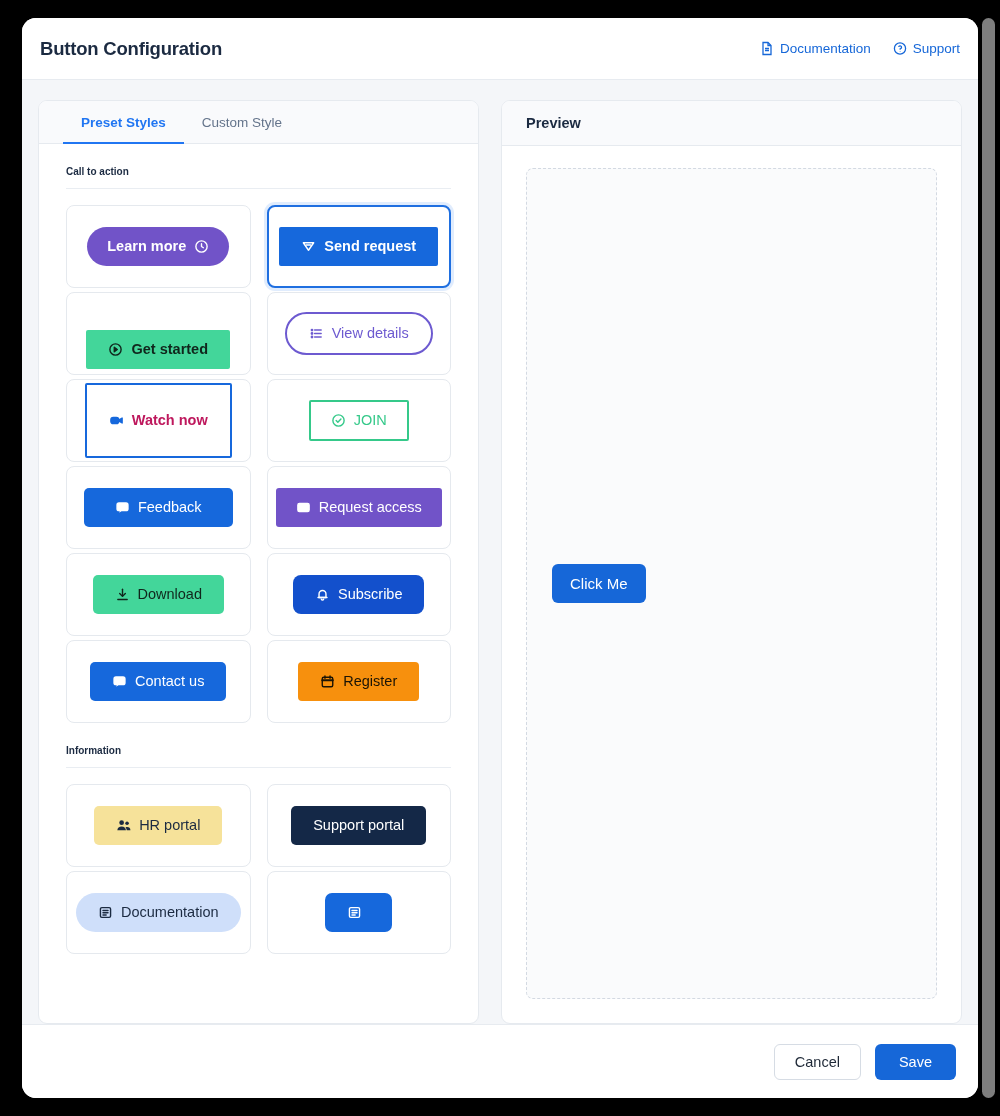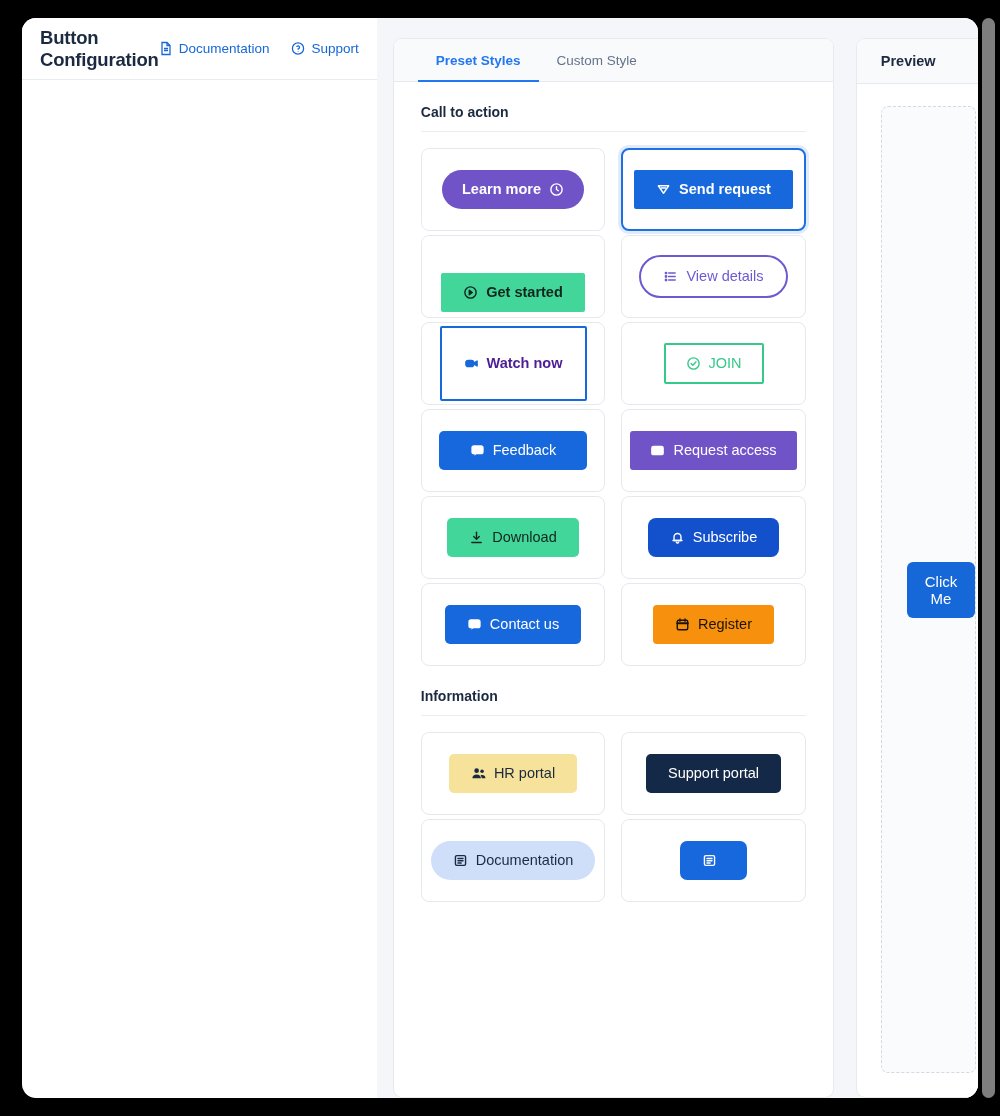--- a/index.html
+++ b/index.html
@@ -12,21 +12,21 @@
 
   
   #modal {
     position: absolute;
     left: 22px; top: 18px;
     width: 956px; height: 1080px;
     background: #ffffff;
     border-radius: 14px;
     overflow: hidden;
     display: flex;
-    flex-direction: row;
+    flex-direction: column;
     box-shadow: 0 10px 40px rgba(0,0,0,.35);
   }
 
   
   #header {
     height: 62px;
     flex: 0 0 62px;
     background: #ffffff;
     border-bottom: 1px solid #e7ebf0;
     display: flex;
@@ -99,21 +99,21 @@
     position: absolute;
     left: 0; right: 0; bottom: -1px;
     height: 2.5px; background: #2176f2;
   }
   #preset-scroll {
     flex: 1 1 auto;
     overflow: hidden;
     padding: 0 27px;
   }
   .group-title {
-    font-size: 14px;
+    font-size: 10px;
     font-weight: bold;
     color: #1b2a41;
     padding-top: 22px;
     padding-bottom: 11px;
     border-bottom: 1px solid #e9edf2;
     margin-bottom: 16px;
   }
   .grid {
     display: grid;
     grid-template-columns: 1fr 1fr;
@@ -333,21 +333,21 @@
                     <path d="M6 4.3h7M6 8h7M6 11.7h7"></path>
                     <circle cx="3.2" cy="4.3" r=".75" fill="#6d5ad0"></circle>
                     <circle cx="3.2" cy="8" r=".75" fill="#6d5ad0"></circle>
                     <circle cx="3.2" cy="11.7" r=".75" fill="#6d5ad0"></circle>
                   </svg>
                 </span>
                 <span>View details</span>
               </button>
             </div>
             <div class="swatch-card">
-              <button class="pbtn" style="background: rgb(255, 255, 255); color: #4c1d95; border: 2px solid rgb(22, 104, 220); border-radius: 2px; padding: 28px 22px; font-weight: bold;">
+              <button class="pbtn" style="background: rgb(255, 255, 255); color: #be185d; border: 2px solid rgb(22, 104, 220); border-radius: 2px; padding: 28px 22px; font-weight: bold;">
                 <span>
                   <svg width="15" height="15" viewBox="0 0 16 16" fill="none" stroke="#1668dc" stroke-width="1.5" stroke-linecap="round" stroke-linejoin="round">
                     <rect x="2" y="4.7" width="8.4" height="6.6" rx="2.6" fill="#1668dc"></rect>
                     <path d="M10.8 7.3l3.2-1.9v5.2l-3.2-1.9z" fill="#1668dc"></path>
                   </svg>
                 </span>
                 <span>Watch now</span>
               </button>
             </div>
             <div class="swatch-card">

